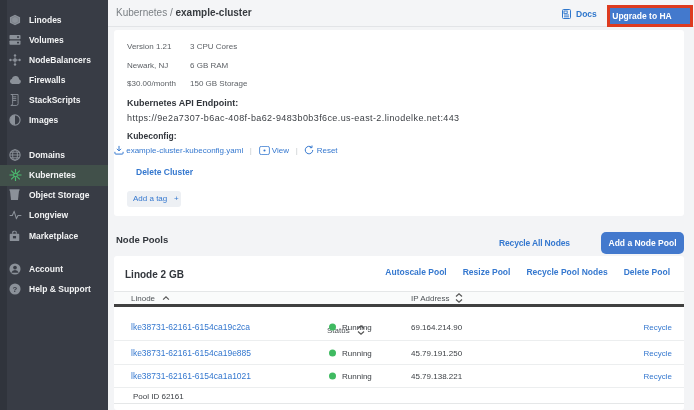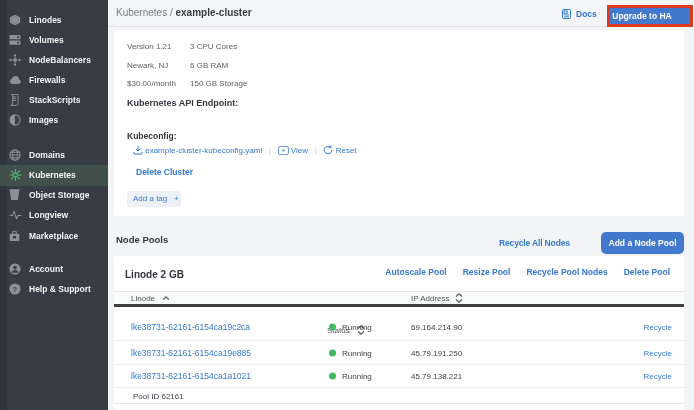--- a/index.html
+++ b/index.html
@@ -164,22 +164,23 @@
   </div>
 
 <div class="card" id="card1">
   <div class="t g" style="left:13px; top:11px;">Version 1.21</div>
   <div class="t g" style="left:76px; top:11px;">3 CPU Cores</div>
   <div class="t g" style="left:13px; top:30px;">Newark, NJ</div>
   <div class="t g" style="left:76px; top:30px;">6 GB RAM</div>
   <div class="t g" style="left:13px; top:48px;">$30.00/month</div>
   <div class="t g" style="left:76px; top:48px;">150 GB Storage</div>
   <div class="t b" style="left:13px; top:67px; font-size:9px;">Kubernetes API Endpoint:</div>
+  <div class="t d" style="left:13px; top:82px; font-size:9px; letter-spacing:0.4px;">https://9e2a7307-b6ac-408f-ba62-9483b0b3f6ce.us-east-2.linodelke.net:443</div>
   <div class="t b" style="left:13px; top:100px;">Kubeconfig:</div>
-  <div class="t" style="left:19px; top:114px; font-size:8px; color:#3578cf; line-height:14px;">
+  <div class="t" style="left:0; top:114px; font-size:8px; color:#3578cf; line-height:14px;">
     <svg width="10" height="10" viewBox="0 0 11 11" style="vertical-align:-2px;">
         <path d="M5.5 1v5 M3.2 4.2 L5.5 6.5 L7.8 4.2 M1 7.5 v1.5 a1 1 0 0 0 1 1 h7 a1 1 0 0 0 1-1 v-1.5" fill="none" stroke="#3578cf" stroke-width="1.1"></path>
       </svg>
     example-cluster-kubeconfig.yaml <span style="color:#c6cacd;">&nbsp;&nbsp;|&nbsp;&nbsp;</span>
     <svg width="11" height="9" viewBox="0 0 13 11" style="vertical-align:-1.5px;">
         <rect x="0.5" y="0.5" width="12" height="10" rx="2" fill="none" stroke="#3578cf"></rect>
         <circle cx="6.5" cy="5.5" r="1.3" fill="#3578cf"></circle>
       </svg>
     View <span style="color:#c6cacd;">&nbsp;&nbsp;|&nbsp;&nbsp;</span>
     <svg width="10" height="10" viewBox="0 0 12 12" style="vertical-align:-2px;">

